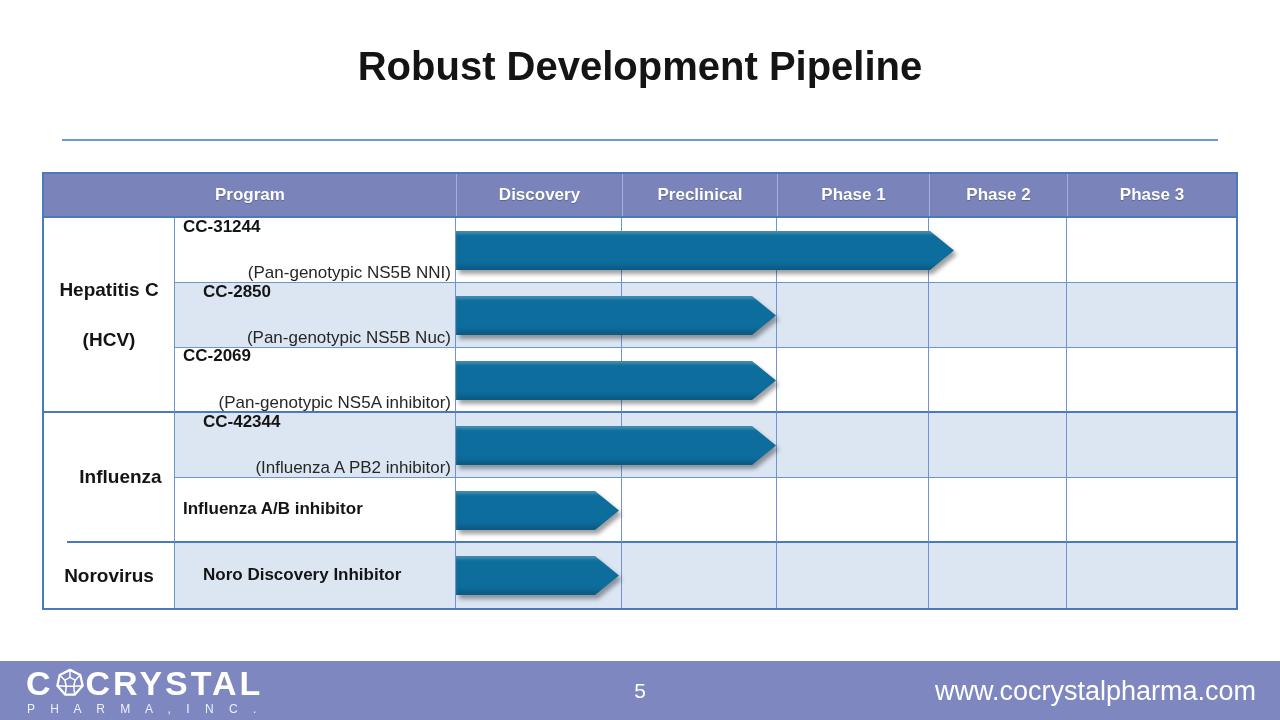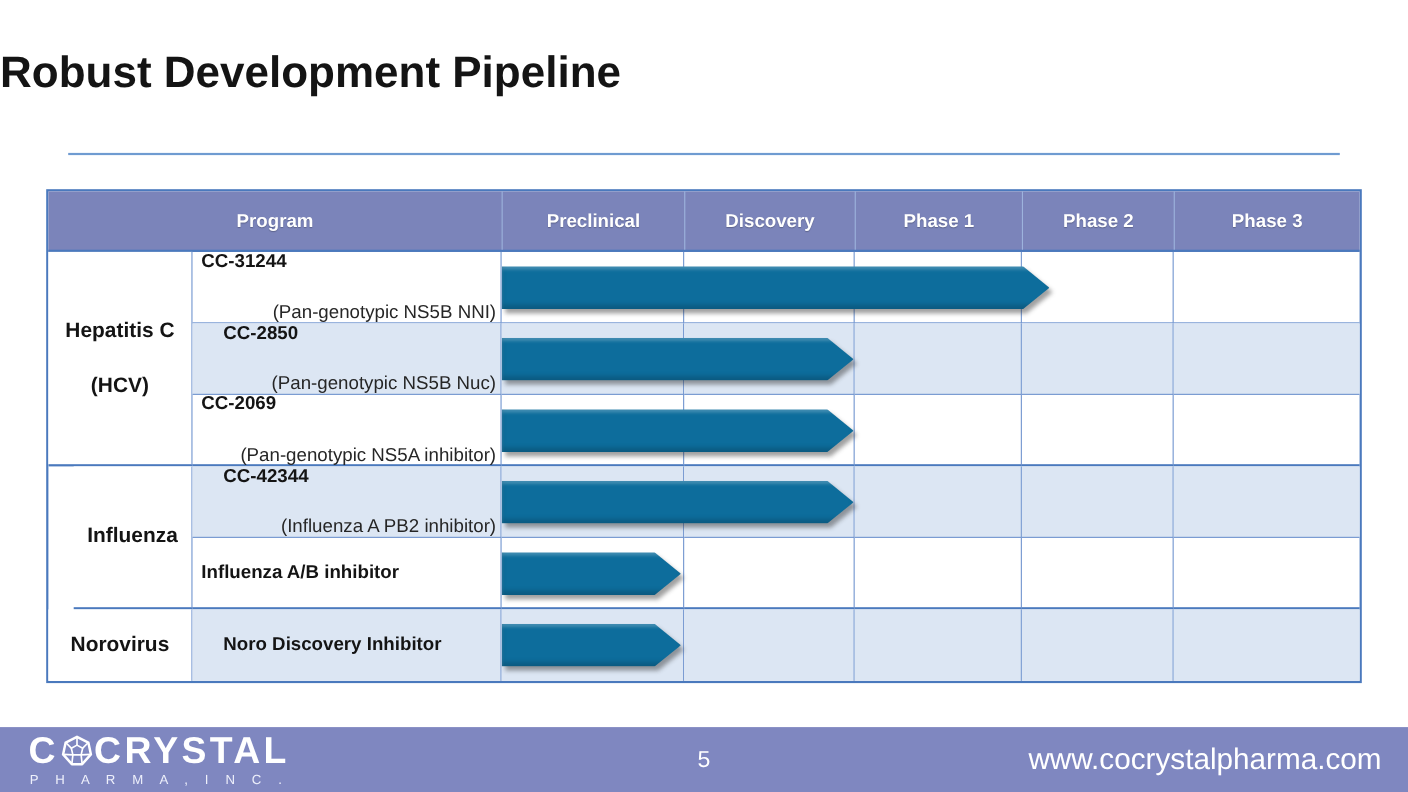--- a/index.html
+++ b/index.html
@@ -10,21 +10,21 @@
     position: relative;
     width: 1280px; height: 720px;
     background: #ffffff;
     overflow: hidden;
     margin: 0 auto;
   }
 
   .slide-title {
     position: absolute;
     top: 44px; left: 0; right: 0;
-    text-align: left;
+    text-align: center;
     font-size: 40px;
     font-weight: bold;
     color: #141414;
     letter-spacing: 0px;
   }
 
   .title-rule {
     position: absolute;
     top: 139px; left: 62px; width: 1156px;
     border-top: 2px solid var(--title-rule, #6f9bd1);
@@ -35,21 +35,21 @@
     position: absolute;
     left: 42px; top: 172px;
     width: 1196px;
     border: 2px solid var(--outer-border, #4a79bd);
     background: #fff;
   }
 
   .thead {
     display: grid;
     grid-template-columns: 131px 281px 166px 155px 152px 138px auto;
-    height: 55px;
+    height: 44px;
     background: var(--header-fill, #7b84ba);
     border-bottom: 2px solid var(--outer-border, #4a79bd);
   }
   .thead .hcell {
     display: flex; align-items: center; justify-content: center;
     color: #ffffff;
     font-weight: bold;
     font-size: 17px;
     text-shadow: 0 1px 1px rgba(0,0,0,0.25);
   }
@@ -139,22 +139,22 @@
 <body>
 
 <div class="slide">
 
   <h1 class="slide-title">Robust Development Pipeline</h1>
   <div class="title-rule"></div>
 
   <div class="ptable">
     <div class="thead">
       <div class="hcell program-head">Program</div>
+      <div class="hcell phase-head">Discovery</div>
       <div class="hcell phase-head">Preclinical</div>
-      <div class="hcell phase-head">Discovery</div>
       <div class="hcell phase-head">Phase 1</div>
       <div class="hcell phase-head">Phase 2</div>
       <div class="hcell phase-head">Phase 3</div>
     </div>
     <div class="tbody">
         <div class="cell cat-cell group-end" style="grid-area: 1 / 1 / span 3;">
           <div class="cat-line">Hepatitis C</div>
           <div class="cat-line">(HCV)</div>
         </div>
         <div class="cell prog-cell" style="grid-area: 1 / 2;">

